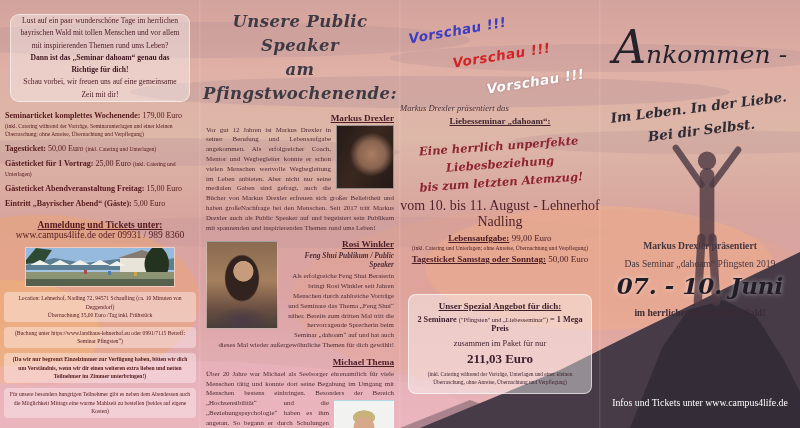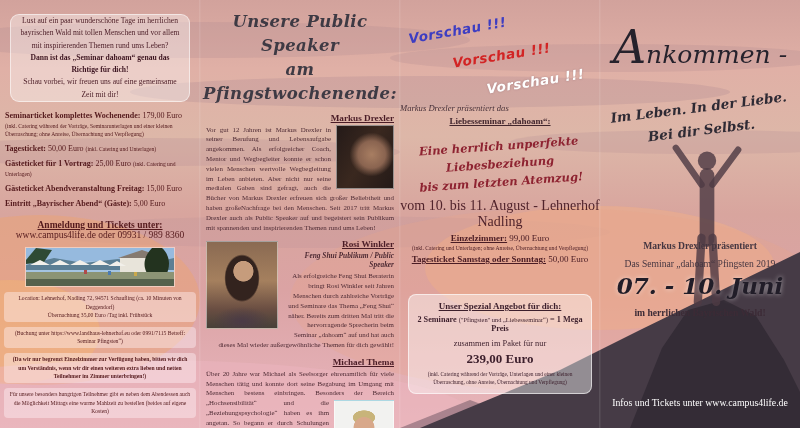--- a/index.html
+++ b/index.html
@@ -243,39 +243,39 @@
     <div class="p3-tagline">
       <div>Eine herrlich unperfekte</div>
       <div>Liebesbeziehung</div>
       <div>bis zum letzten Atemzug!</div>
     </div>
 
     <div class="p3-date">vom 10. bis 11. August - Lehnerhof Nadling</div>
 
     <div class="p3-prices">
       <div class="p3-price-line">
-        <span class="p3-ulabel">Einzelzimmer:</span>
+        <span class="p3-ulabel">Lebensaufgabe:</span>
         <span>99,00 Euro</span>
       </div>
       <div class="p3-note">(inkl. Catering und Unterlagen; ohne Anreise, Übernachtung und Verpflegung)</div>
       <div class="p3-price-line">
         <span class="p3-ulabel">Tagesticket Samstag oder Sonntag:</span>
         <span>50,00 Euro</span>
       </div>
     </div>
 
     <div class="special-box">
       <div class="sb-heading">Unser Spezial Angebot für dich:</div>
       <div class="sb-line1">
         <span>2 Seminare</span>
         <span class="sb-small">("Pfingsten" und „Liebesseminar“)</span>
         <span>= 1 Mega Preis</span>
       </div>
       <div class="sb-line2">zusammen im Paket für nur</div>
-      <div class="sb-price">239,00 Euro</div>
+      <div class="sb-price">211,03 Euro</div>
       <div class="sb-note">(inkl. Catering während der Vorträge, Unterlagen und einer kleinen Überraschung, ohne Anreise, Übernachtung und Verpflegung)</div>
     </div>
   </div>
 
   <div class="panel p4">
     <svg class="silhouette" width="110" height="198" viewBox="0 0 120 210">
       <g stroke="#4e3a44" stroke-opacity="0.82" stroke-linecap="round" fill="none">
         <circle cx="60" cy="24" r="10" fill="#4e3a44" fill-opacity="0.82" stroke="none"></circle>
         <line x1="60" y1="40" x2="60" y2="110" stroke-width="16"></line>
         <line x1="54" y1="50" x2="26" y2="10" stroke-width="7"></line>

